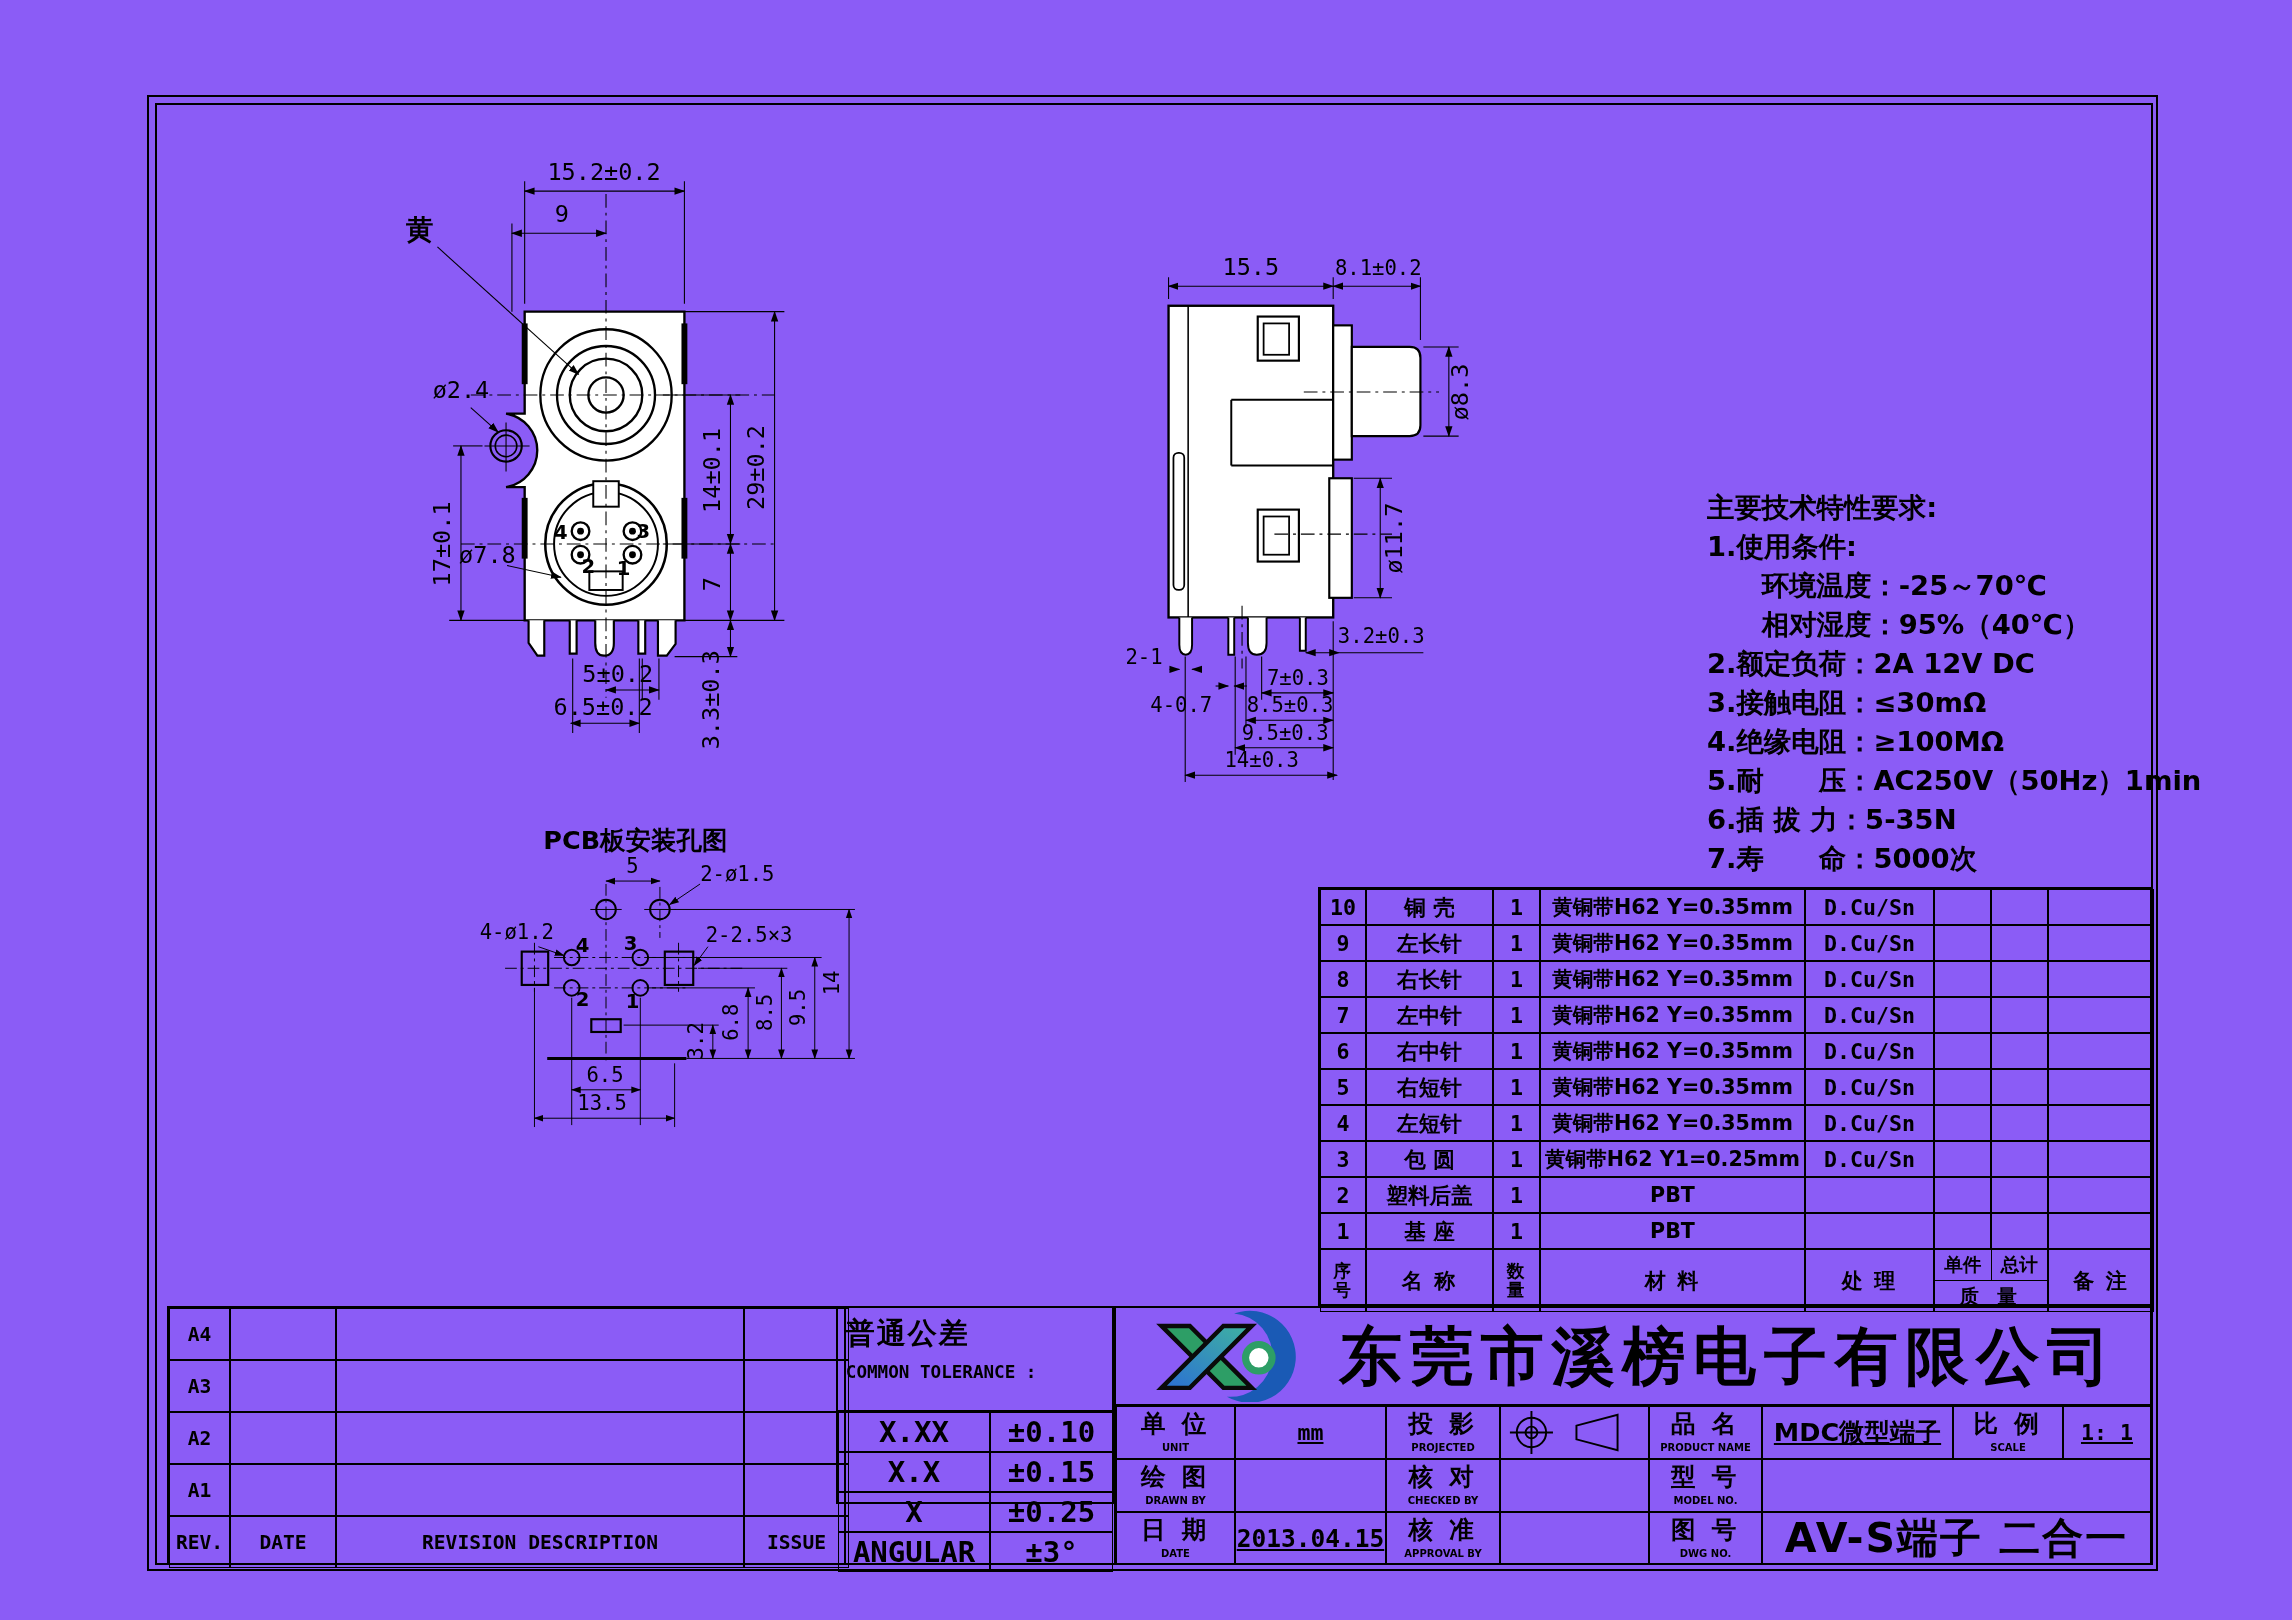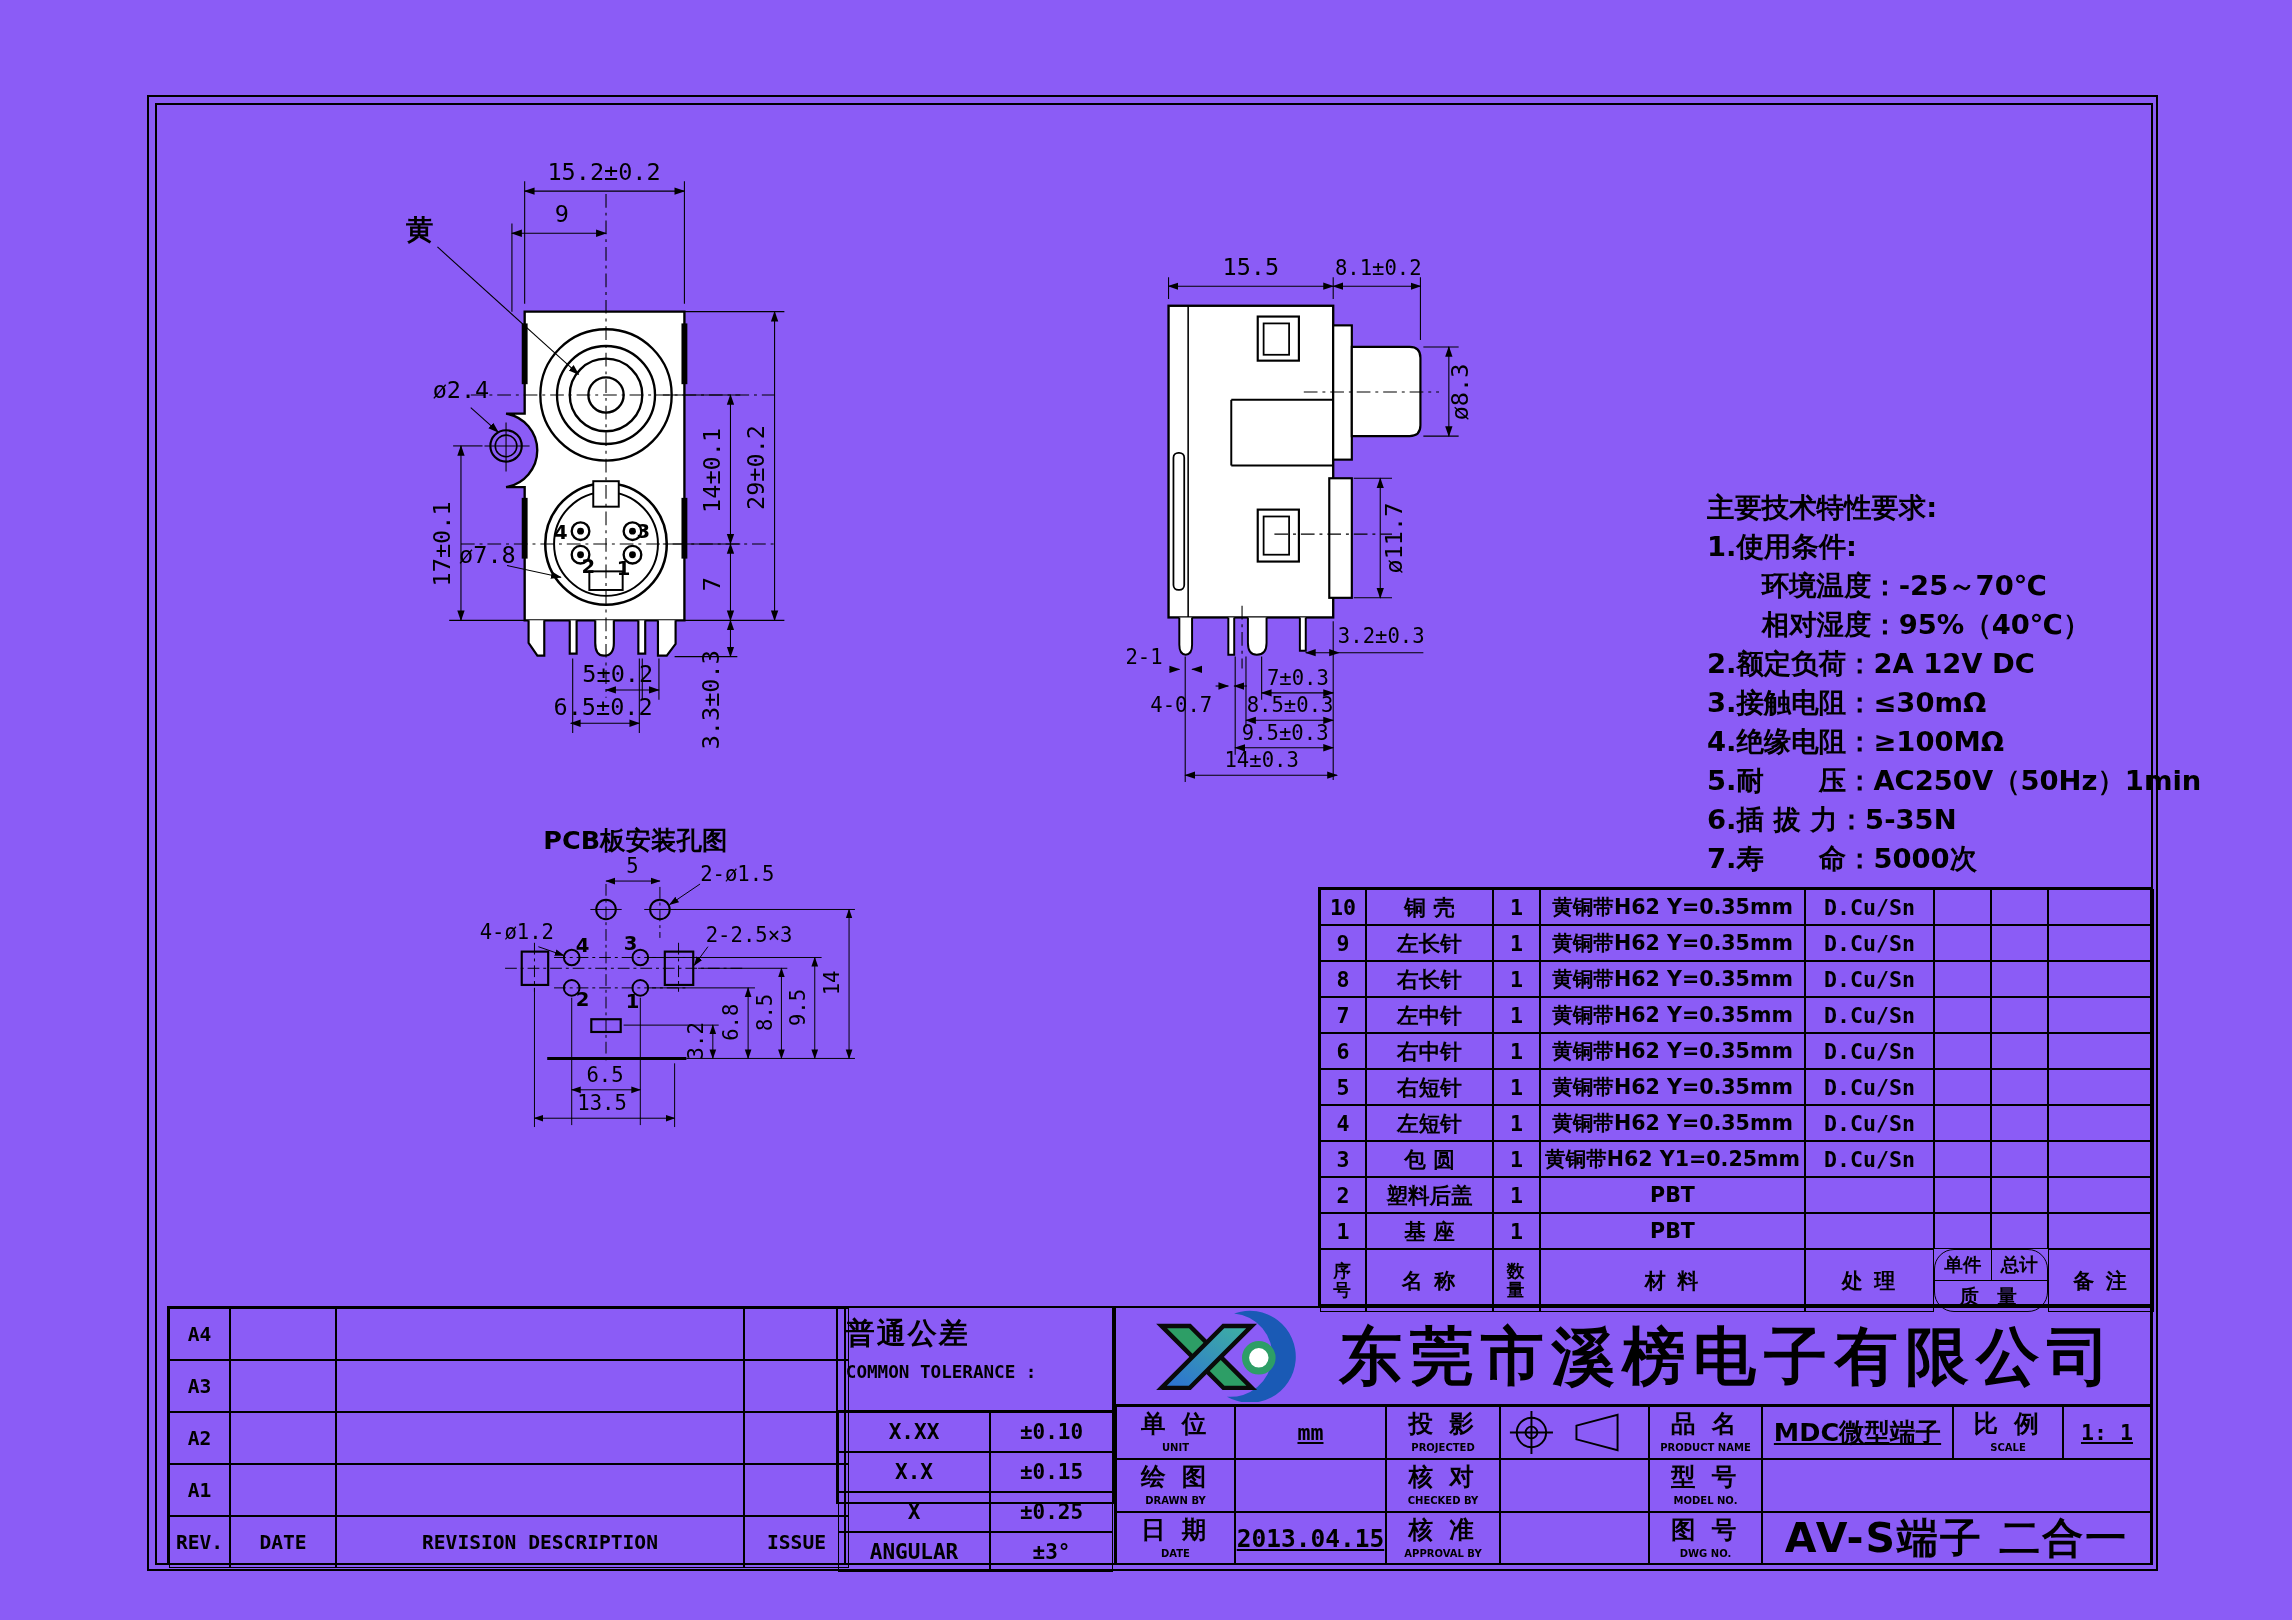--- a/index.html
+++ b/index.html
@@ -29,21 +29,21 @@
   #rev{left:167px;top:1306px;width:679px;height:259px;display:grid;
        grid-template-columns:61px 106px 408px 105px;grid-template-rows:repeat(5,52px);
        border:2px solid #000;font-weight:bold;}
   #rev .c{font-size:19.6px;font-family:"DejaVu Sans Mono",monospace;font-weight:bold;}
   
   #tol{left:836px;top:1306px;width:278px;height:198px;border:2px solid #000;}
   #tol .hdr{height:96px;padding:5.9px 3.9px 0 7.8px;border-bottom:2px solid #000;}
   #tol .hdr .t1{font-size:29px;font-weight:bold;letter-spacing:2px;}
   #tol .hdr .t2{font-size:17.6px;font-weight:bold;font-family:"DejaVu Sans Mono",monospace;margin-top:7.8px;}
   #tol .grid{display:grid;grid-template-columns:152px 123px;grid-template-rows:repeat(4,40px);}
-  #tol .c{font-size:21px;font-weight:bold;}
+  #tol .c{font-size:29px;font-weight:bold;}
   
   #tb{left:1114px;top:1306px;width:1038px;height:259px;border:2px solid #000;}
   #tb .banner{height:96px;border-bottom:2px solid #000;position:relative;display:flex;
               align-items:center;}
   #tb .cname{position:absolute;left:201px;top:5.9px;width:823px;text-align:center;font-size:63px;
              font-weight:bold;letter-spacing:7.8px;white-space:nowrap;}
   #tb .fields{display:grid;grid-template-columns:119px 151px 114px 149px 113px 191px 110px 88px;
               grid-template-rows:repeat(3,53px);}
   .lab{flex-direction:column;line-height:1;}
   .lab .zh{font-size:24.5px;font-weight:bold;letter-spacing:3.9px;}
@@ -419,21 +419,21 @@
     <div class="c"></div>
     <div class="c"></div>
 
     <div class="c hd pre" style="font-size:17.6px;">序
 号</div>
     <div class="c hd">名  称</div>
     <div class="c hd pre" style="font-size:17.6px;">数
 量</div>
     <div class="c hd">材  料</div>
     <div class="c hd">处  理</div>
-    <div class="c qcell" style="grid-column:span 2;border-radius:20px;">
+    <div class="c qcell" style="grid-column:span 2;">
       <div class="qtop">
         <span>单件</span>
         <span>总计</span>
       </div>
       <div class="qbot">质 量</div>
     </div>
     <div class="c hd">备  注</div>
   </div>
 
   <div class="abs" id="rev">

